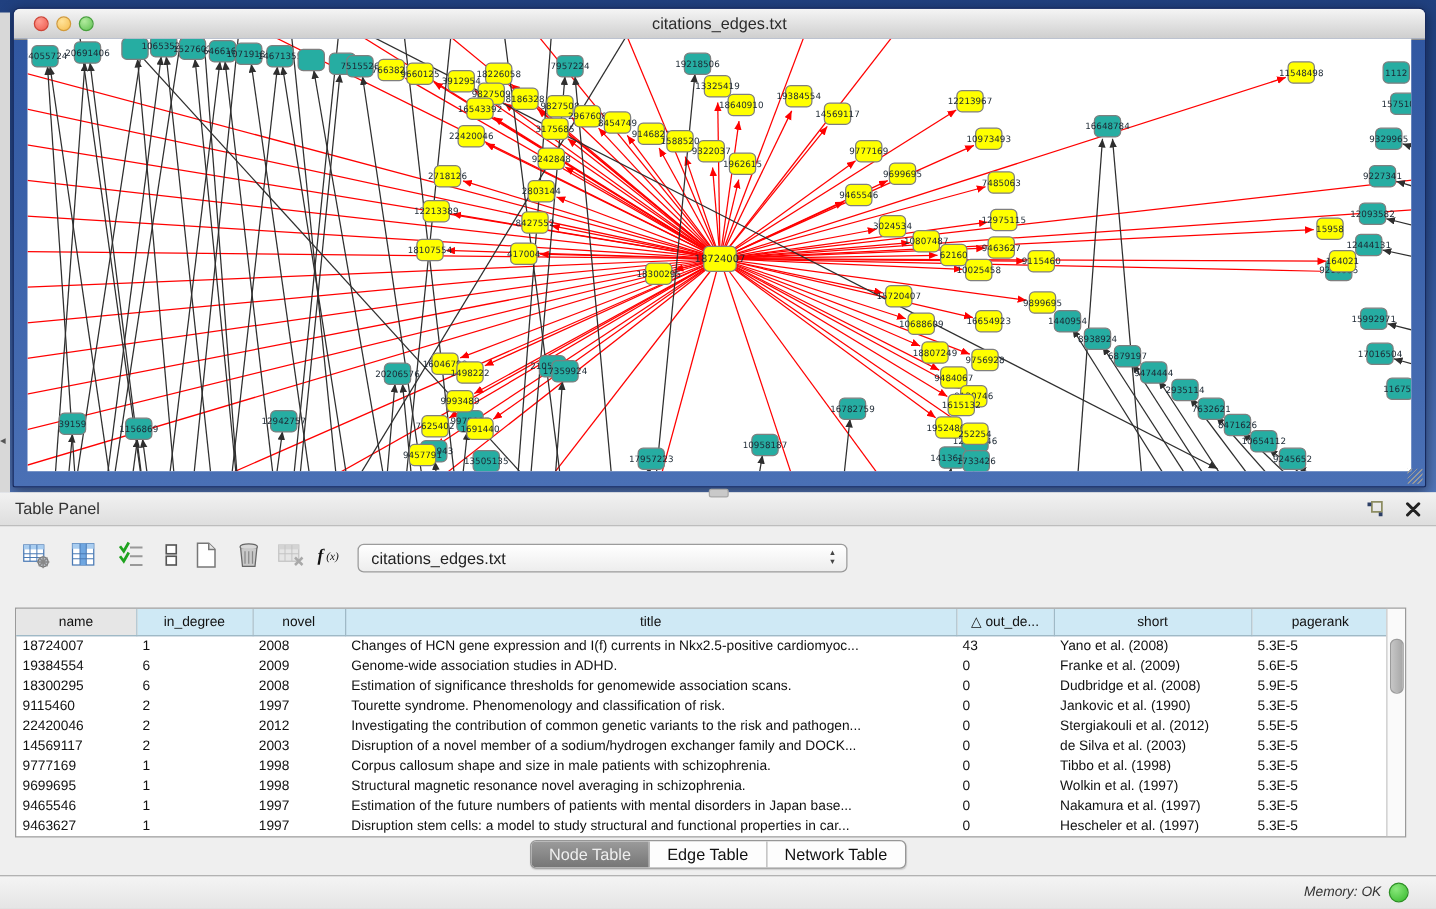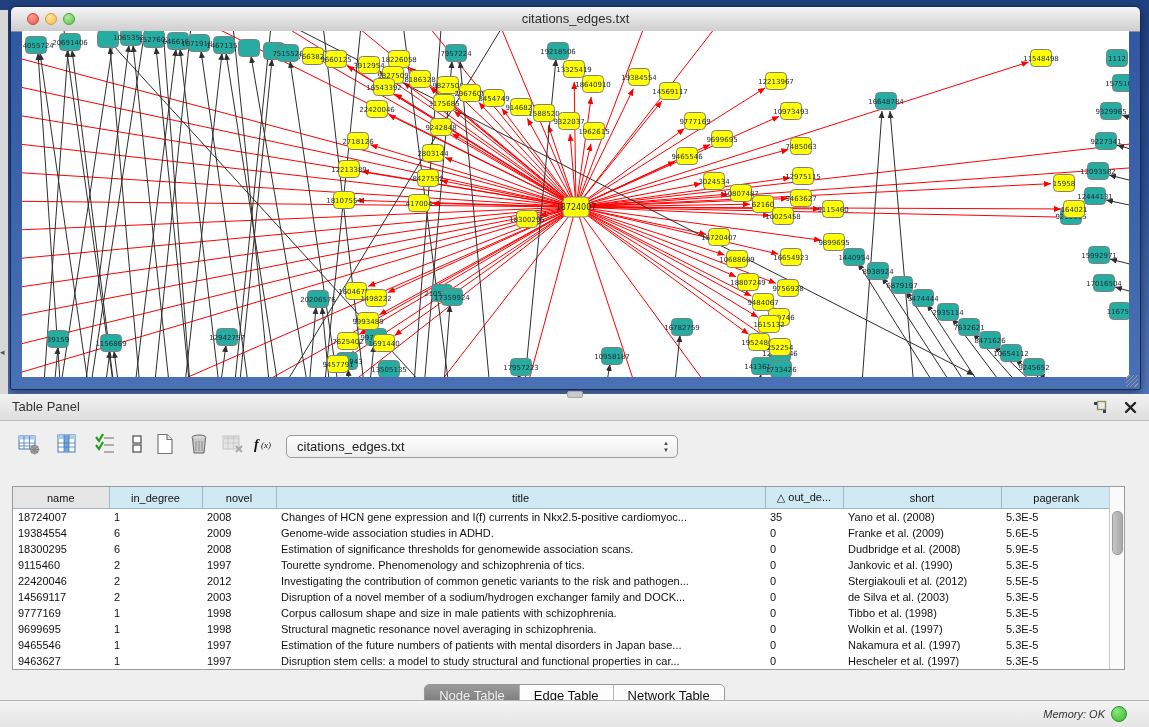--- a/index.html
+++ b/index.html
@@ -52,21 +52,21 @@
   table.grid{border-collapse:collapse;table-layout:fixed;width:1098px;font-size:11px;}
   table.grid th{height:21px;background:#cfe9f5;border:1px solid #9fb9c6;border-top:none;
     font-weight:normal;color:#111;text-align:center;padding:0;overflow:hidden;white-space:nowrap;}
   table.grid th:first-child{background:#e6e6e6;border-left:none;}
   table.grid th:last-child{border-right:none;}
   table.grid td{height:16px;color:#111;padding:0 0 0 5px;white-space:nowrap;overflow:hidden;}
   .vscroll{position:absolute;right:0;top:0;width:14px;height:182px;background:#fafafa;border-left:1px solid #c8c8c8;}
   .vthumb{position:absolute;left:2px;top:24px;width:9px;height:42px;border-radius:5px;
     background:linear-gradient(90deg,#c6c6c6,#a8a8a8);border:1px solid #9b9b9b;}
 
-  .tabs-row{position:absolute;left:0;top:278px;width:1149px;text-align:center;margin-top:12px;}
+  .tabs-row{position:absolute;left:0;top:278px;width:1149px;text-align:center;}
   .seg{display:inline-flex;border:1px solid #979797;border-radius:5px;overflow:hidden;
     background:#fdfdfd;box-shadow:0 1px 1px rgba(0,0,0,.15);}
   .seg .seg-btn{padding:3px 14px;font-size:13px;color:#111;border-left:1px solid #b5b5b5;}
   .seg .seg-btn:first-child{border-left:none;}
   .seg .seg-btn.active{background:linear-gradient(180deg,#9b9b9b,#767676);color:#efefef;}
 
   .status-bar{position:absolute;left:0;top:700px;width:1149px;height:42px;
     background:linear-gradient(180deg,#f4f4f4,#dcdcdc);border-top:1px solid #b2b2b2;box-sizing:border-box;font-style:italic;}
   .mem{position:absolute;right:44px;top:7px;font-size:11px;color:#333;}
   .mem-dot{position:absolute;right:22px;top:5px;width:14px;height:14px;border-radius:50%;
@@ -804,21 +804,21 @@
               <th>short</th>
               <th>pagerank</th>
             </tr>
           </thead>
         <tbody id="tbl-body">
             <tr>
               <td>18724007</td>
               <td>1</td>
               <td>2008</td>
               <td>Changes of HCN gene expression and I(f) currents in Nkx2.5-positive cardiomyoc...</td>
-              <td>35</td>
+              <td>43</td>
               <td>Yano et al. (2008)</td>
               <td>5.3E-5</td>
             </tr>
             <tr>
               <td>19384554</td>
               <td>6</td>
               <td>2009</td>
               <td>Genome-wide association studies in ADHD.</td>
               <td>0</td>
               <td>Franke et al. (2009)</td>
@@ -830,21 +830,21 @@
               <td>2008</td>
               <td>Estimation of significance thresholds for genomewide association scans.</td>
               <td>0</td>
               <td>Dudbridge et al. (2008)</td>
               <td>5.9E-5</td>
             </tr>
             <tr>
               <td>9115460</td>
               <td>2</td>
               <td>1997</td>
-              <td>Tourette syndrome. Phenomenology and schizophrenia of tics.</td>
+              <td>Tourette syndrome. Phenomenology and classification of risk.</td>
               <td>0</td>
               <td>Jankovic et al. (1990)</td>
               <td>5.3E-5</td>
             </tr>
             <tr>
               <td>22420046</td>
               <td>2</td>
               <td>2012</td>
               <td>Investigating the contribution of common genetic variants to the risk and pathogen...</td>
               <td>0</td>

